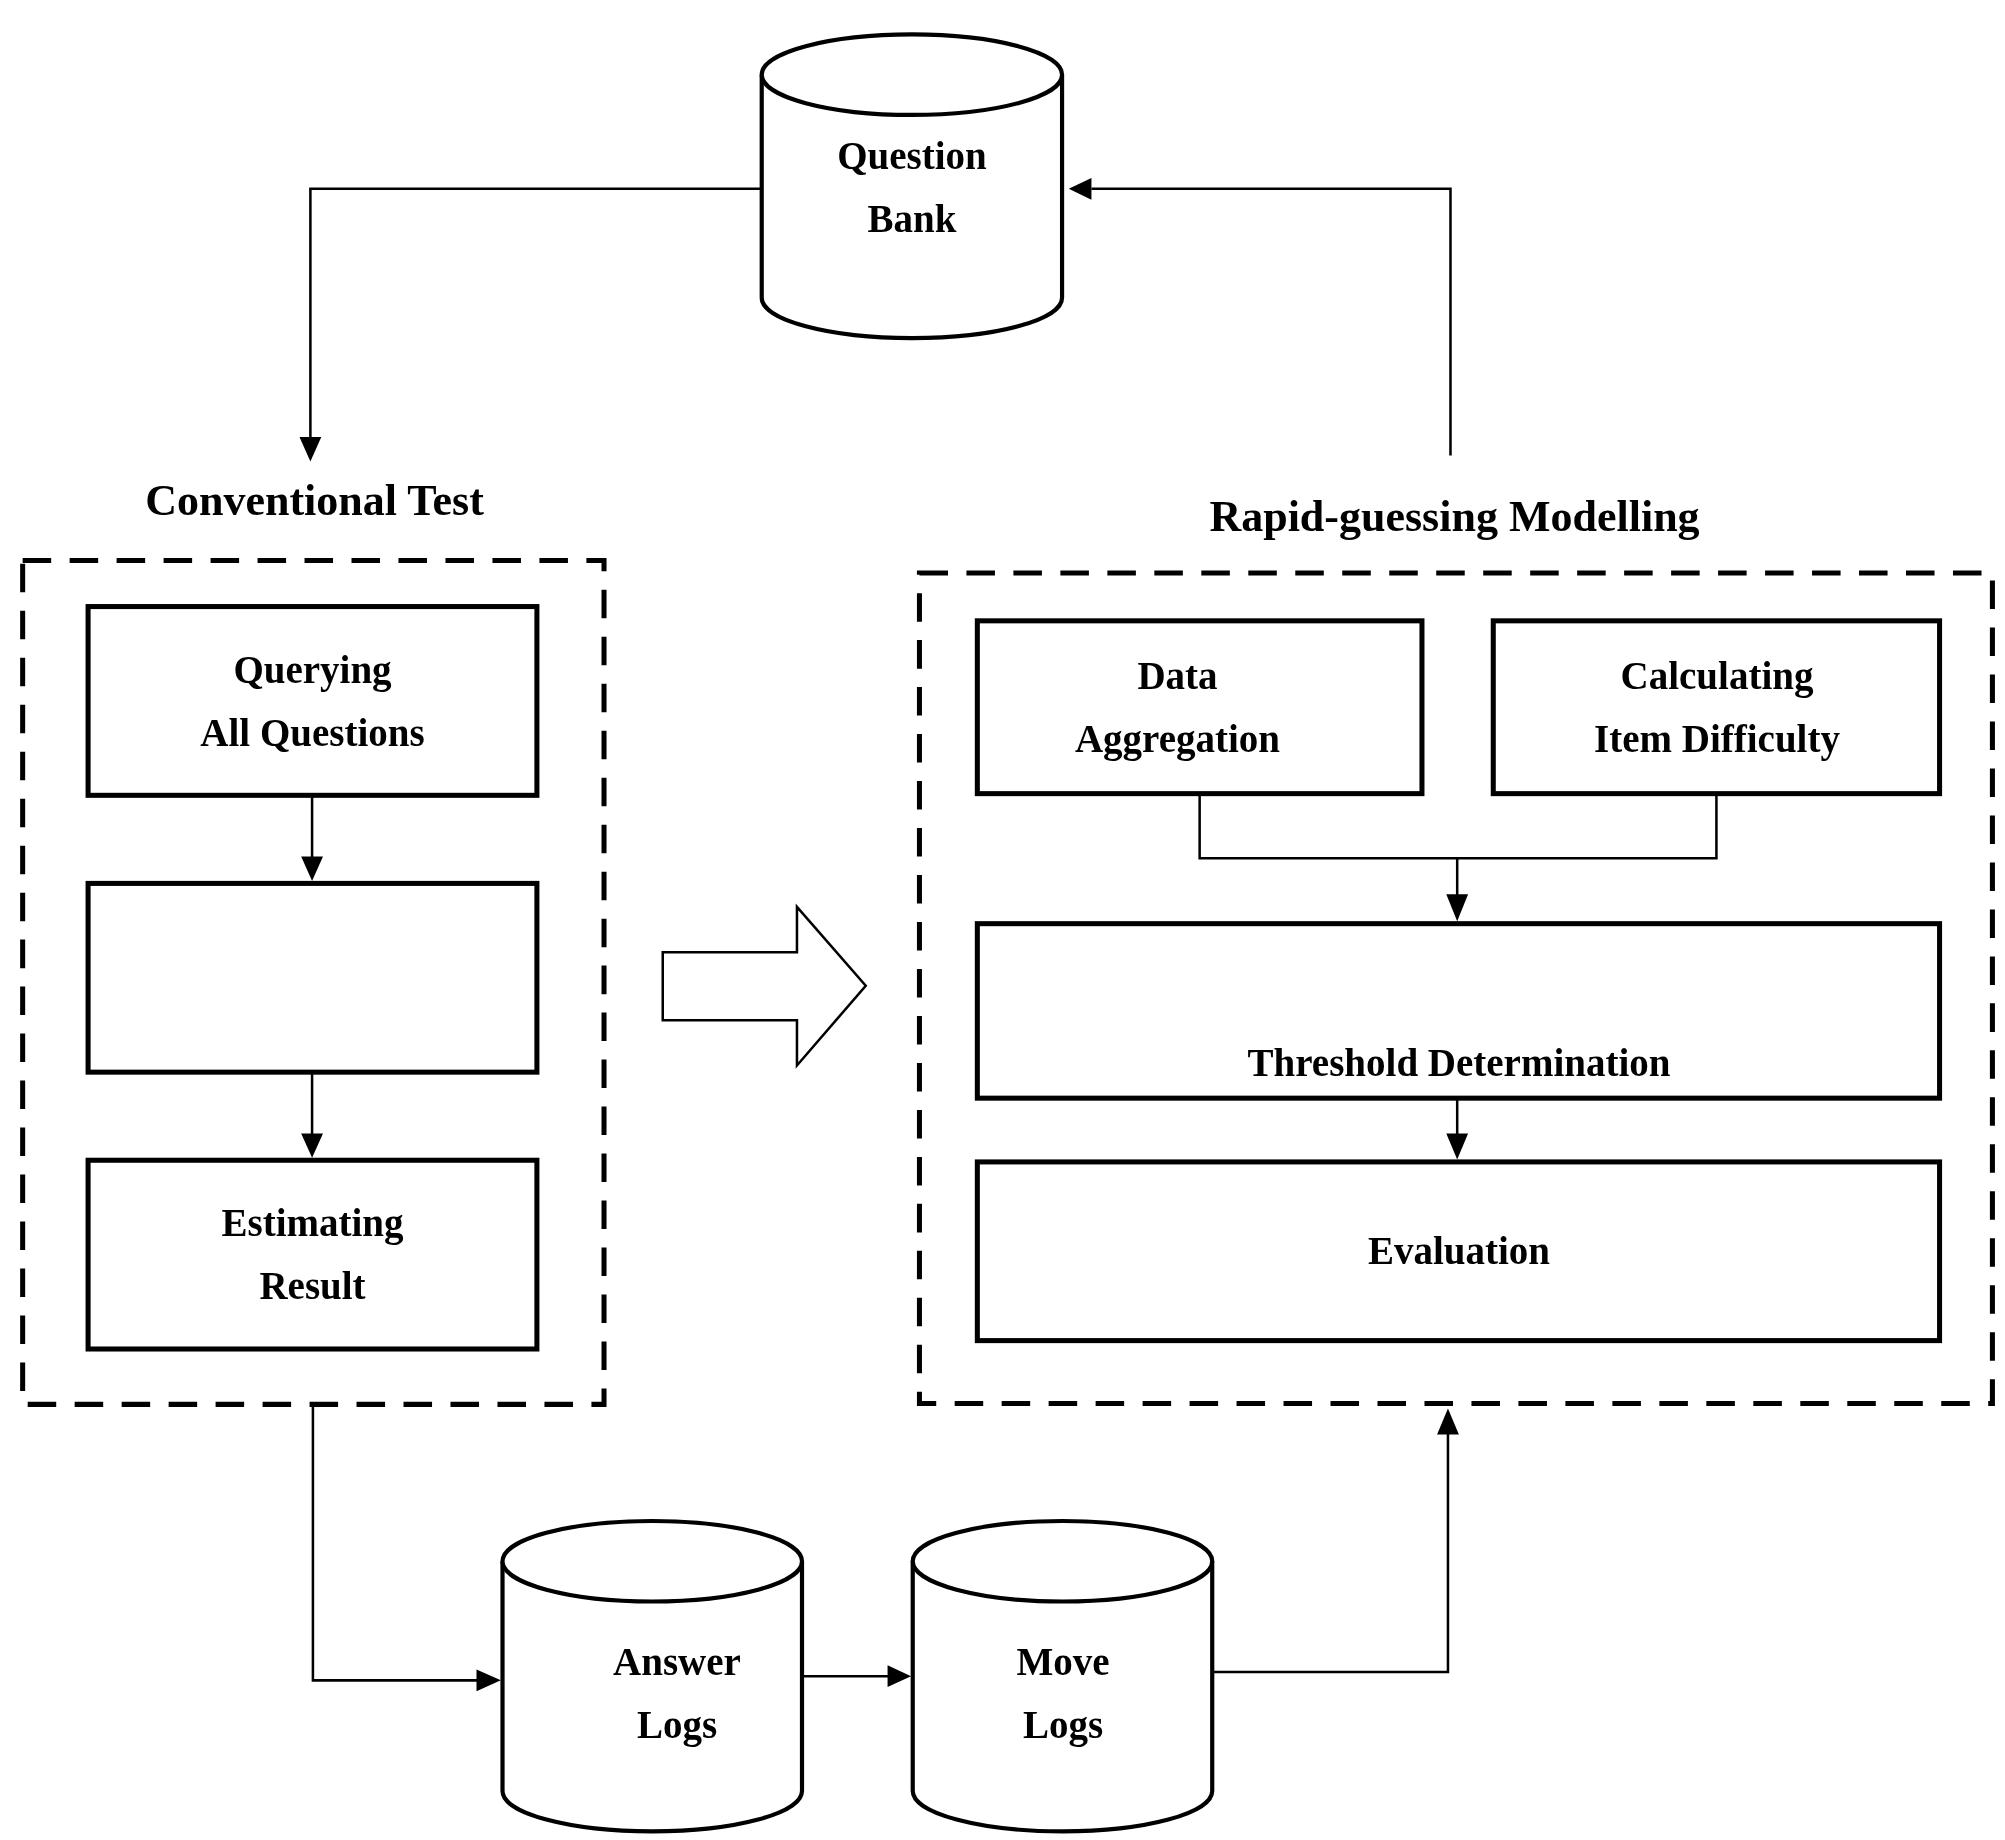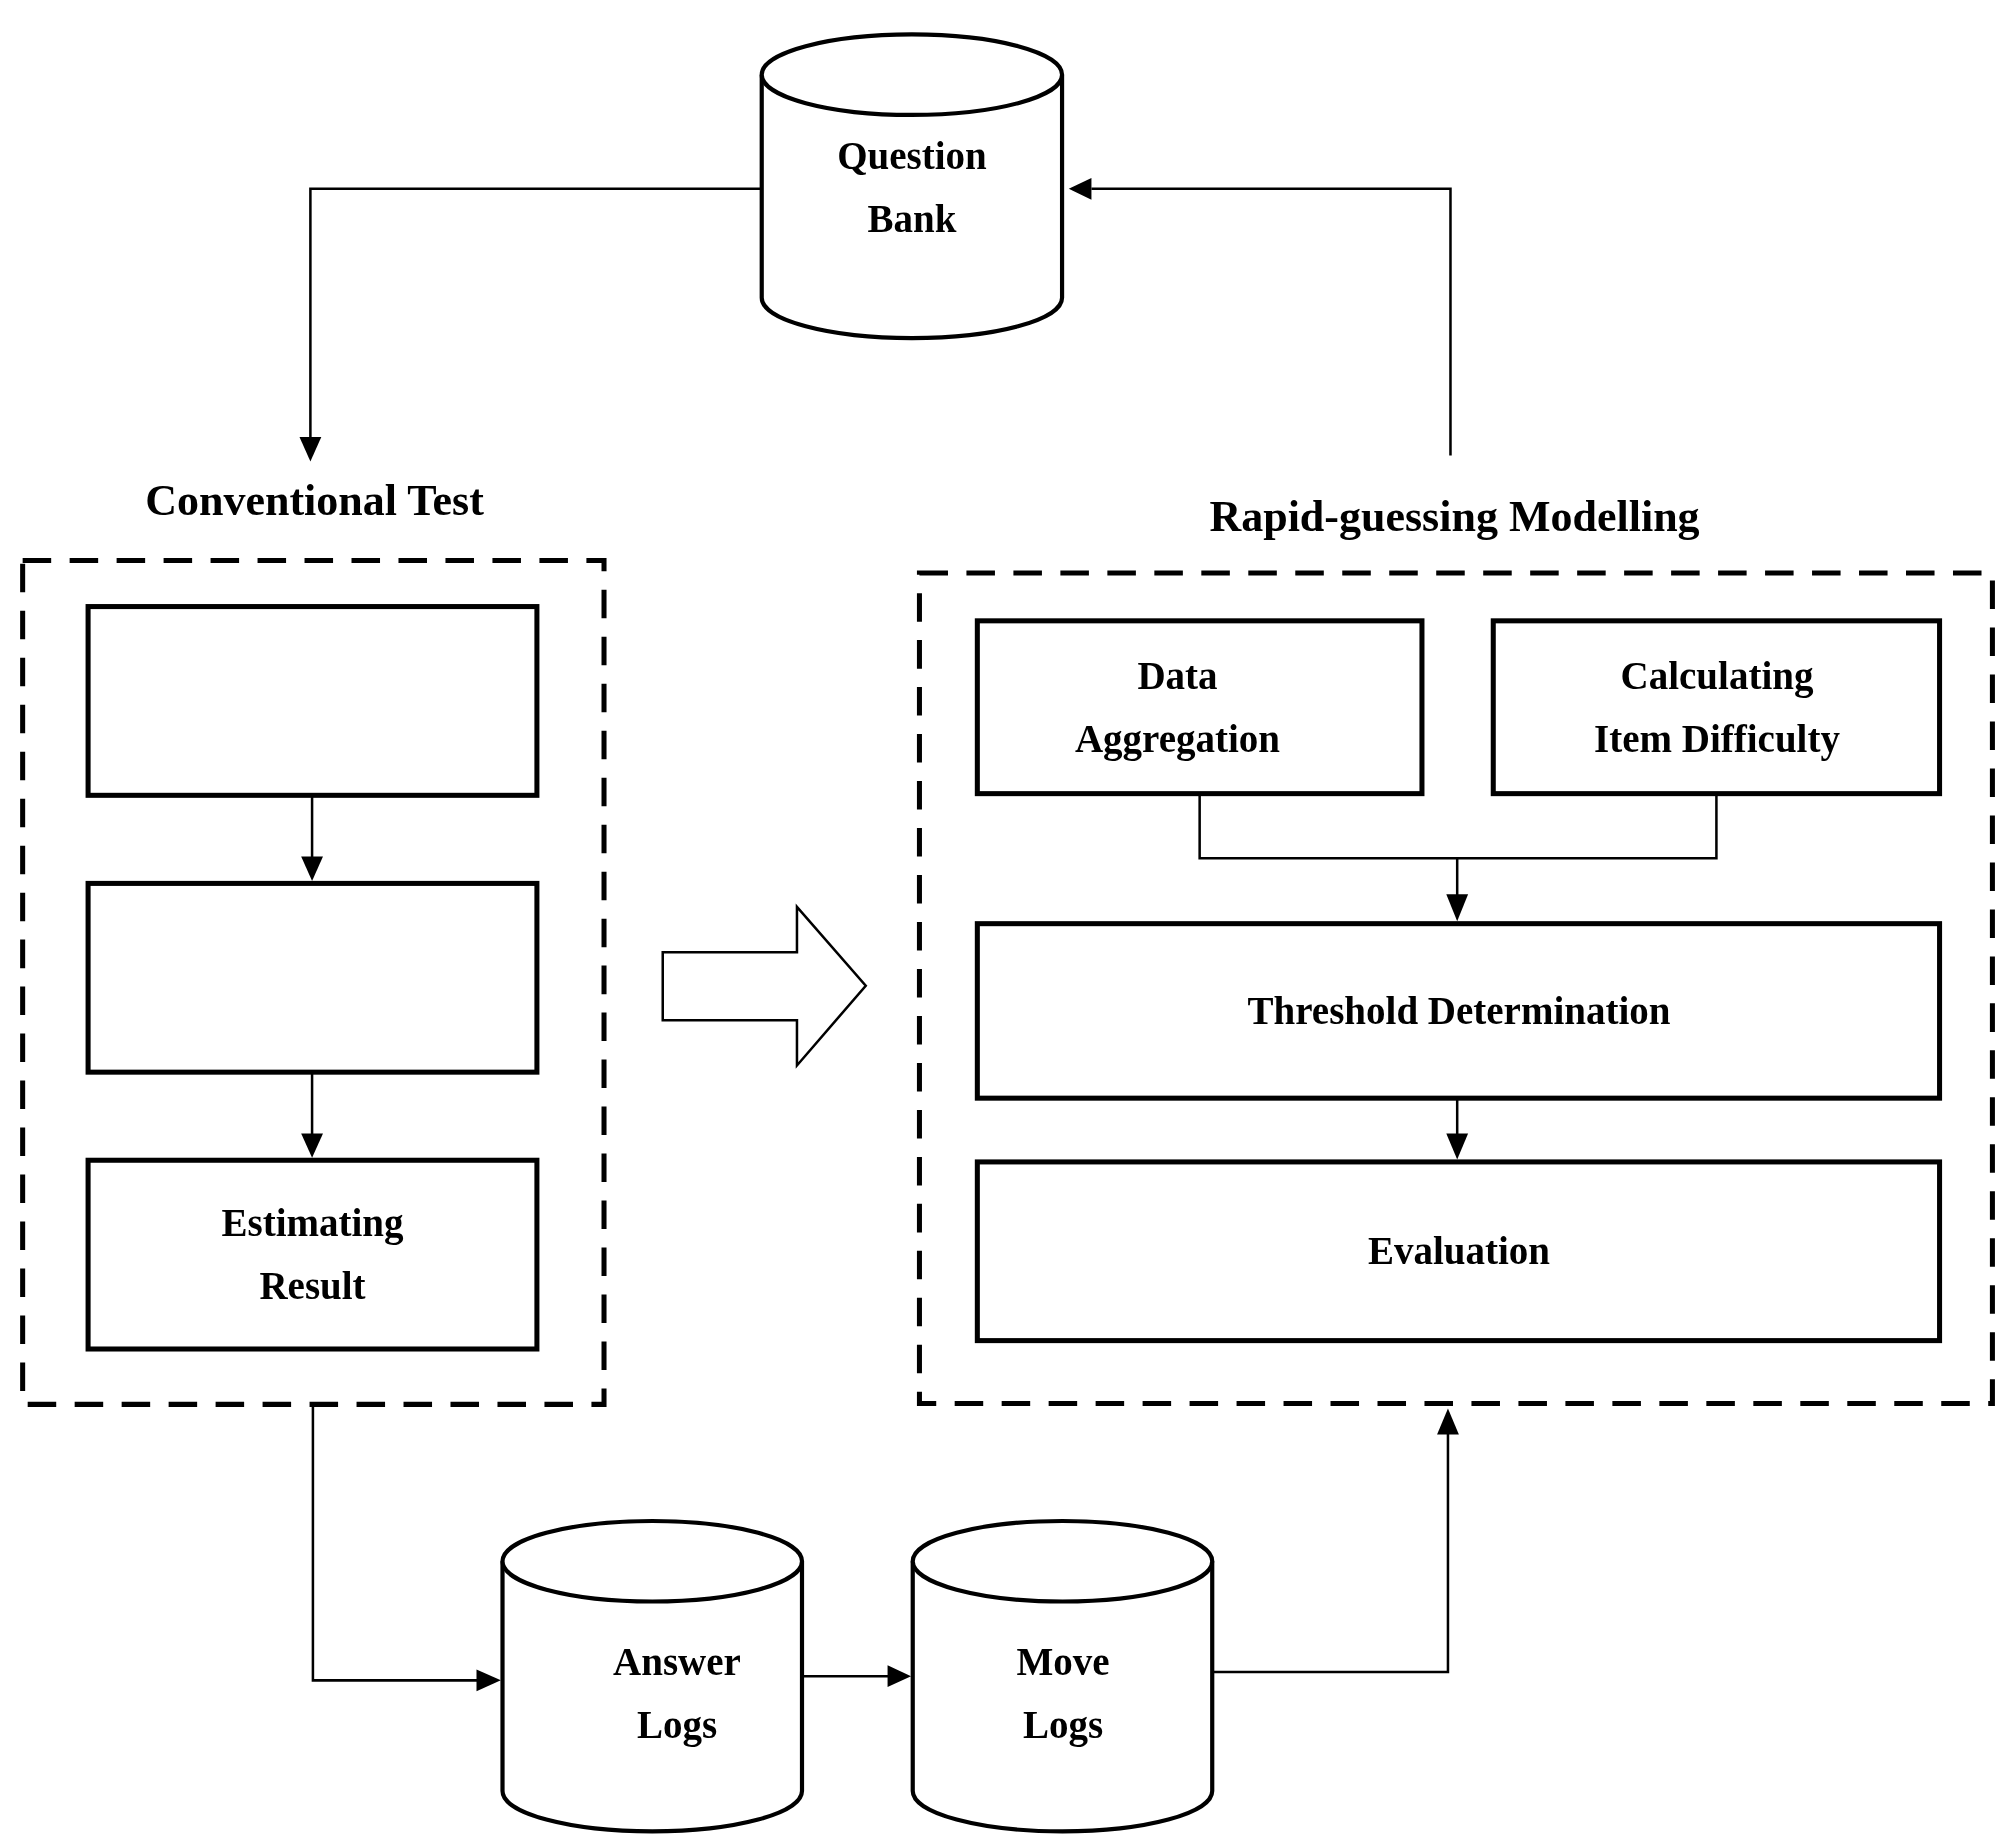--- a/index.html
+++ b/index.html
@@ -127,32 +127,34 @@
     </g>
   </svg>
 
   <div class="label" style="left:762px; top:80px;  width:300px; height:185px;">Question
 Bank</div>
 
   <div class="label section-label" style="left:50px; top:457px; width:529px; height:59px;">Conventional Test</div>
 
   <div class="label section-label" style="left:1119px; top:473px; width:671px; height:59px;">Rapid-guessing Modelling</div>
 
+  <div class="label" style="left:88px; top:592px; width:449px; height:189px;">Querying
+All Questions</div>
 
 
   <div class="label" style="left:88px; top:1145px; width:449px; height:189px;">Estimating
 Result</div>
 
   <div class="label" style="left:955px; top:606px; width:445px; height:173px;">Data
 Aggregation</div>
 
   <div class="label" style="left:1494px; top:606px; width:446px; height:173px;">Calculating
 Item Difficulty</div>
 
-  <div class="label" style="left:978px; top:909px; width:962px; height:175px;">Threshold Determination</div>
+  <div class="label" style="left:978px; top:961px; width:962px; height:175px;">Threshold Determination</div>
 
   <div class="label" style="left:978px; top:1147px; width:962px; height:179px;">Evaluation</div>
 
   <div class="label" style="left:527px; top:1582px; width:300px; height:193px;">Answer
 Logs</div>
 
   <div class="label" style="left:913px; top:1582px; width:300px; height:193px;">Move
 Logs</div>
 
 </div>

